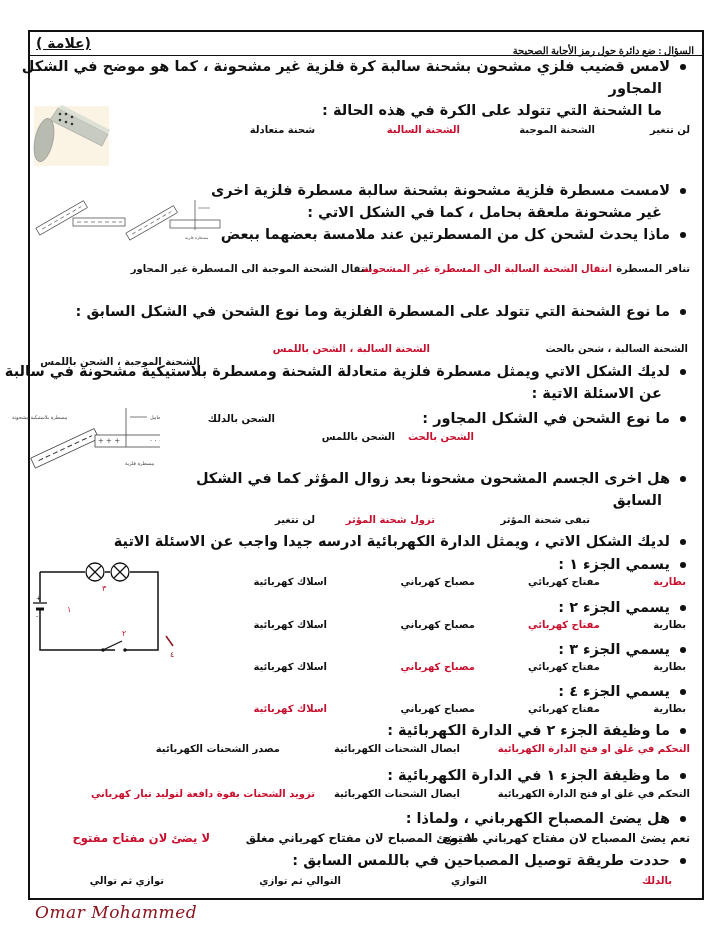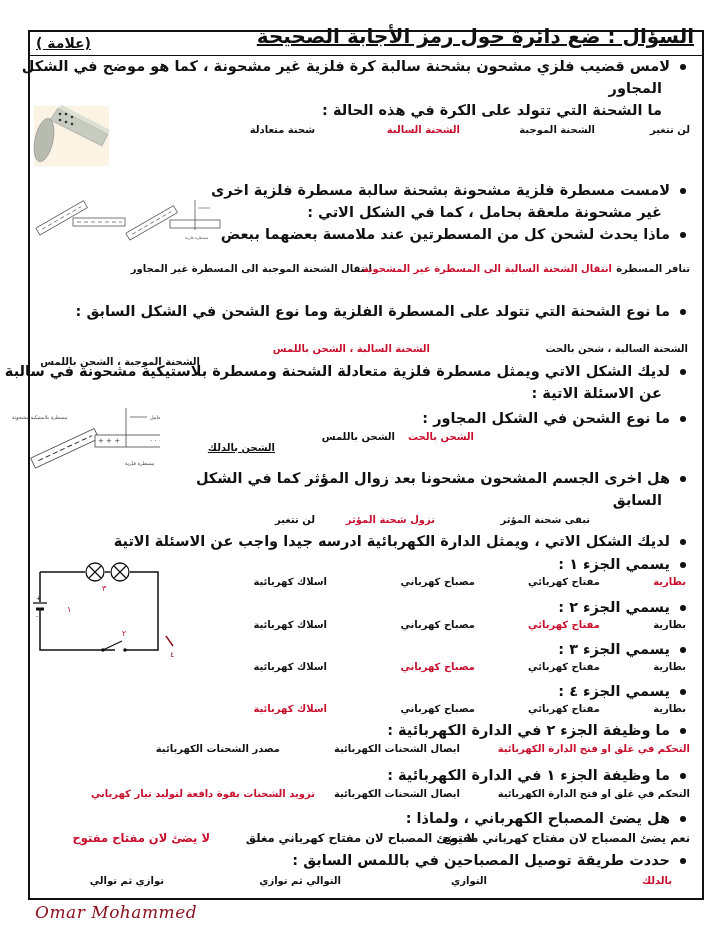--- a/index.html
+++ b/index.html
@@ -15,21 +15,21 @@
   .bullet { display:inline-block; width:6px; height:6px; background:#111; border-radius:50%; margin-left:10px; vertical-align:middle; }
   .sig { position:absolute; left:35px; top:902px; font-family:"DejaVu Serif", serif; font-style:italic; font-size:17px; color:#8b1520; font-weight:normal; letter-spacing:0.5px; }
   svg { position:absolute; }
 </style>
 </head>
 <body>
 
 <div class="frame"></div>
 <div class="hdr"></div>
 
-<div class="t q" style="right:26px; top:24px; font-size:20px; text-decoration:underline;">السؤال : ضع دائرة حول رمز الأجابة الصحيحة</div>
+<div class="t q" style="right:26px; top:45px; font-size:10px; text-decoration:underline;font-family:Liberation Serif, serif;">السؤال : ضع دائرة حول رمز الأجابة الصحيحة</div>
 <div class="t q" style="left:36px; top:35px; font-size:14px; text-decoration:underline;">(علامة )</div>
 
 <div class="t q" style="right:34px; top:58px;"><span class="bullet"></span><span>لامس قضيب فلزي مشحون بشحنة سالبة كرة فلزية غير مشحونة ، كما هو موضح في الشكل</span></div>
 <div class="t q" style="right:58px; top:80px;">المجاور</div>
 <div class="t q" style="right:58px; top:102px;">ما الشحنة التي تتولد على الكرة في هذه الحالة :</div>
 <div class="t o" style="right:30px; top:124px;">لن تتغير</div>
 <div class="t o" style="right:125px; top:124px;">الشحنة الموجبة</div>
 <div class="t o red" style="right:260px; top:124px;">الشحنة السالبة</div>
 <div class="t o" style="right:405px; top:124px;">شحنة متعادلة</div>
 
@@ -73,21 +73,21 @@
 <div class="t q" style="right:34px; top:303px;"><span class="bullet"></span><span>ما نوع الشحنة التي تتولد على المسطرة الفلزية وما نوع الشحن في الشكل السابق :</span></div>
 <div class="t o" style="right:520px; top:356px;margin-left:36px;">الشحنة الموجبة ، الشحن باللمس</div>
 <div class="t o red" style="right:290px; top:343px;">الشحنة السالبة ، الشحن باللمس</div>
 <div class="t o" style="right:32px; top:343px;">الشحنة السالبة ، شحن بالحث</div>
 
 <div class="t q" style="right:34px; top:363px;"><span class="bullet"></span><span>لديك الشكل الاتي ويمثل مسطرة فلزية متعادلة الشحنة ومسطرة بلاستيكية مشحونة في سالبة ، اجب</span></div>
 <div class="t q" style="right:58px; top:385px;">عن الاسئلة الاتية :</div>
 <div class="t q" style="right:34px; top:410px;"><span class="bullet"></span><span>ما نوع الشحن في الشكل المجاور :</span></div>
 <div class="t o red" style="right:246px; top:431px;">الشحن بالحث</div>
 <div class="t o" style="right:325px; top:431px;">الشحن باللمس</div>
-<div class="t o" style="right:445px; top:442px;text-decoration:underline;">الشحن بالدلك</div>
+<div class="t o" style="right:445px; top:413px;">الشحن بالدلك</div>
 
 <svg style="left:10px; top:405px;" width="150" height="70">
   <text x="2" y="14" font-size="5" fill="#444">مسطرة بلاستيكية مشحونة</text>
   <g transform="rotate(-25 50 45)">
       <rect x="20" y="40" width="70" height="11" fill="#fff" stroke="#444" stroke-width="0.8"></rect>
   <line x1="26" y1="45.5" x2="85" y2="45.5" stroke="#333" stroke-width="1" stroke-dasharray="5,3"></line>
     </g>
   <rect x="85" y="30" width="85" height="12" fill="#fff" stroke="#444" stroke-width="0.8"></rect>
   <line x1="116" y1="3" x2="116" y2="42" stroke="#444" stroke-width="0.8"></line>
   <line x1="120" y1="12" x2="137" y2="12" stroke="#444" stroke-width="0.7"></line>

